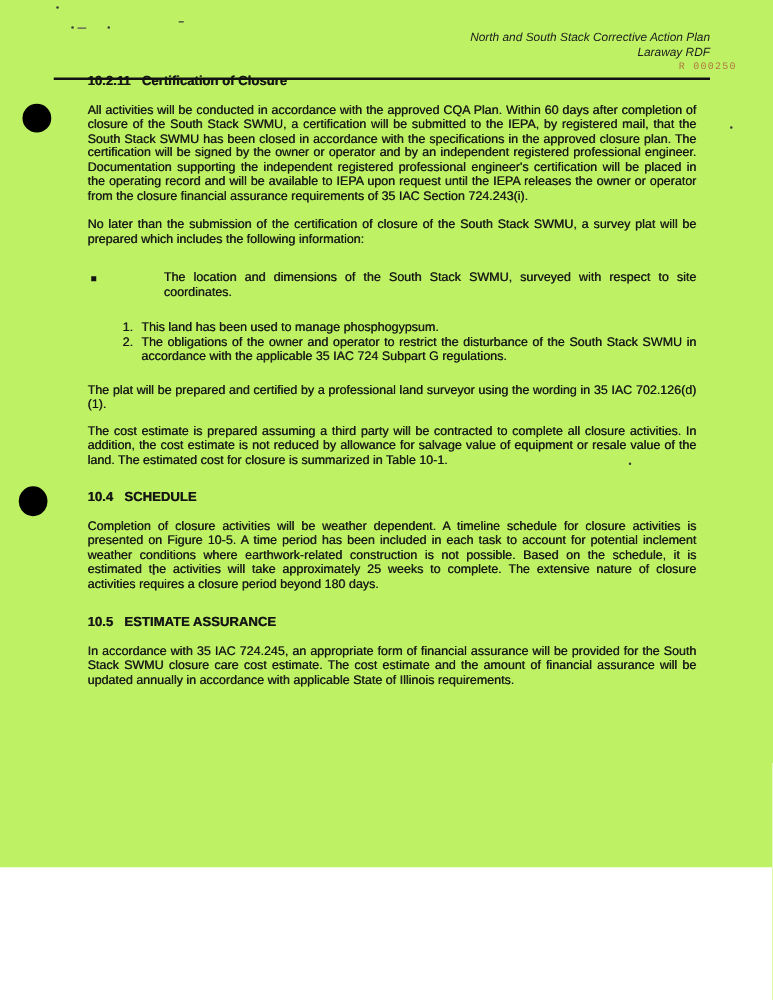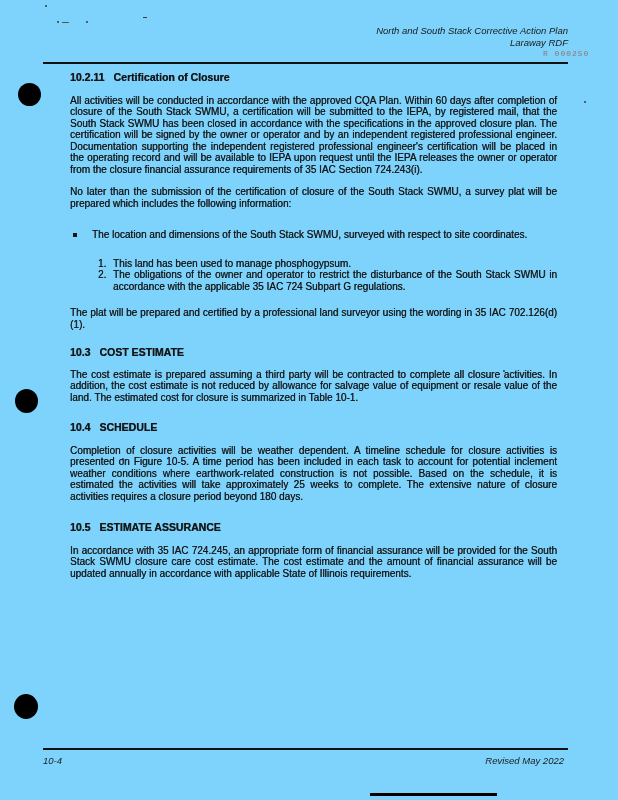--- a/index.html
+++ b/index.html
@@ -1,44 +1,44 @@
 <!DOCTYPE html>
 <html><head>
 <meta charset="utf-8">
 <style>
   html,body { margin:0; padding:0; background:#ffffff; }
   .paper {
-    position:relative; width:618px; height:800px; background:#7dd3fc;
+    position:relative; width:618px; height:694px; background:#bef264;
     font-family:"Liberation Sans", sans-serif; color:#141414; overflow:hidden;
   }
   
   .hole { position:absolute; background:#000; border-radius:50%; }
   .hole1 { left:18px; top:83px;  width:23px; height:23px; }
   .hole2 { left:15px; top:389px; width:23px; height:24px; }
   .hole3 { left:14px; top:694px; width:24px; height:25px; }
   
   .header { position:absolute; right:50px; top:25px; text-align:right;
             font-style:italic; font-size:9.5px; line-height:11.5px; color:#1a1a1a; }
   .stamp  { position:absolute; left:543px; top:49px; font-size:8px; letter-spacing:1px;
             color:rgba(170,70,56,0.72); font-family:Liberation Mono, monospace; }
   .rule { position:absolute; left:43px; width:525px; height:2px; background:#121212; }
   .rule-top { top:62px; }
   .rule-bottom { top:748px; }
   
-  .content { position:absolute; left:70px; top:63px; width:487px;
+  .content { position:absolute; left:70px; top:51px; width:487px;
              font-size:10px; line-height:11.5px; text-align:justify;
              text-shadow:0.35px 0 0 rgba(20,20,20,0.75); }
   .content h2 { font-size:10.5px; font-weight:bold; text-align:left; margin:0; }
   .hnum { margin-right:9px; }
   .content p { margin:0; }
   .mt9  { margin-top:9px  !important; } .mt10 { margin-top:10px !important; }
   .mt11 { margin-top:11px !important; } .mt15 { margin-top:15px !important; }
   .mt17 { margin-top:17px !important; } .mt19 { margin-top:19px !important; }
   .mt20 { margin-top:20px !important; }
-  .li-b { display:flex; }
+  .li-b { display:flex;gap:39px; }
   .bm   { flex:none; width:4px; height:4px; background:#141414; margin:4px 15px 0 3px; }
   .bt   { flex:1; text-align:justify; }
   .li-n { display:flex; margin-left:28px; }
   .nm   { flex:none; width:15px; }
   .nt   { flex:1; text-align:justify; }
   
   .footer { position:absolute; left:43px; top:755px; width:525px; height:14px;
             font-size:9.5px; font-style:italic; color:#1a1a1a; }
   .page-num { position:absolute; left:0; right:0; text-align:left; }
   .revision { position:absolute; right:4px; }
@@ -97,23 +97,20 @@
       <span class="nm">1.</span>
       <span class="nt">This land has been used to manage phosphogypsum.</span>
     </div>
     <div class="li-n">
       <span class="nm">2.</span>
       <span class="nt">The obligations of the owner and operator to restrict the disturbance of the South Stack SWMU in accordance with the applicable 35 IAC 724 Subpart G regulations.</span>
     </div>
 
     <p class="mt15">The plat will be prepared and certified by a professional land surveyor using the wording in 35 IAC 702.126(d)(1).</p>
 
-    <h2 class="mt17">
-      <span class="hnum">10.3</span><span>COST ESTIMATE</span>
-    </h2>
     <p class="mt10">The cost estimate is prepared assuming a third party will be contracted to complete all closure activities.  In addition, the cost estimate is not reduced by allowance for salvage value of equipment or resale value of the land.  The estimated cost for closure is summarized in Table 10-1.</p>
 
     <h2 class="mt19">
       <span class="hnum">10.4</span><span>SCHEDULE</span>
     </h2>
     <p class="mt11">Completion of closure activities will be weather dependent.  A timeline schedule for closure activities is presented on Figure 10-5.  A time period has been included in each task to account for potential inclement weather conditions where earthwork-related construction is not possible.  Based on the schedule, it is estimated the activities will take approximately 25 weeks to complete.  The extensive nature of closure activities requires a closure period beyond 180 days.</p>
 
     <h2 class="mt20">
       <span class="hnum">10.5</span><span>ESTIMATE ASSURANCE</span>
     </h2>

